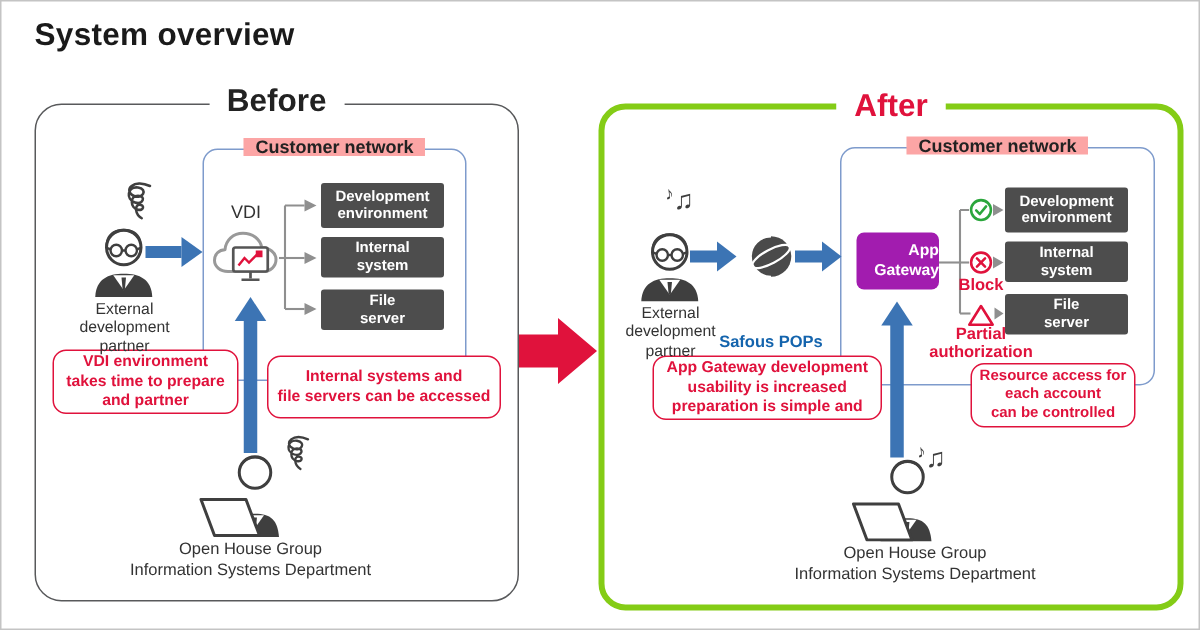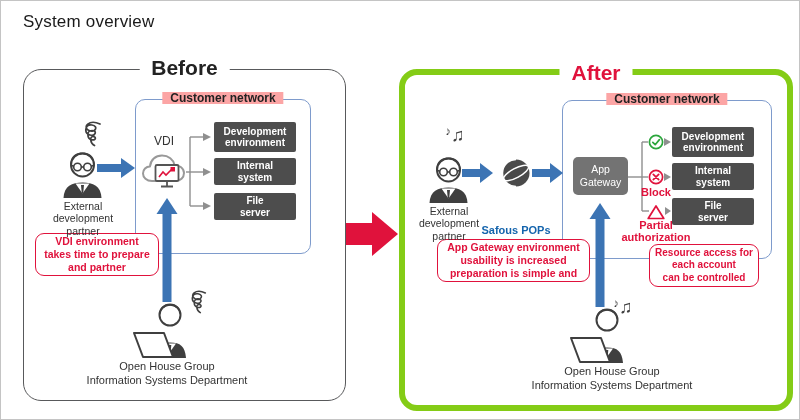--- a/index.html
+++ b/index.html
@@ -3,24 +3,24 @@
 <meta charset="utf-8">
 <style>
   html,body{margin:0;padding:0;background:#fff;}
   .canvas{
     position:relative;width:798px;height:418px;background:#ffffff;
     border:1px solid #c4c4c4;overflow:hidden;
     font-family:"Liberation Sans","DejaVu Sans",sans-serif;
     -webkit-font-smoothing:antialiased;
   }
   .abs{position:absolute;}
-  .page-title{left:22px;top:11px;font-size:17px;font-weight:400;color:#1a1a1a;letter-spacing:.2px;}
+  .page-title{left:22px;top:11px;font-size:21px;font-weight:700;color:#1a1a1a;letter-spacing:.2px;}
   .panel{position:absolute;top:68px;height:330px;border-radius:18px;background:#fff;}
   .panel.before{left:22px;width:321px;border:1.6px solid #58595b;}
-  .panel.after{left:398px;width:382px;border:6px solid #84cc16;}
+  .panel.after{left:398px;width:382px;border:4px solid #84cc16;}
   .panel-label{
     position:absolute;top:-16px;left:50%;transform:translateX(-50%);
     background:#fff;padding:0 12px;font-size:21px;font-weight:800;white-space:nowrap;line-height:1.3;
   }
   .panel.before .panel-label{color:#222;}
   .panel.after .panel-label{color:#e0123c;}
   .network{
     position:absolute;border:1.6px solid #7e9bcc;border-radius:10px;background:transparent;z-index:1;
   }
   .network-label{
@@ -41,23 +41,23 @@
   .actor-label{
     position:absolute;text-align:center;font-size:10.5px;color:#333;line-height:1.18;z-index:8;
   }
   .org-label{
     position:absolute;text-align:center;font-size:11px;color:#333;line-height:1.25;z-index:8;
   }
   .org-label span{display:block;white-space:nowrap;}
   .vdi-label{position:absolute;text-align:center;font-size:12px;color:#333;z-index:8;}
   .safous-label{position:absolute;text-align:center;font-size:11px;font-weight:700;color:#1464ad;z-index:8;white-space:nowrap;}
   .gateway{
-    position:absolute;background:#737373;border-radius:5px;color:#fff;
-    display:flex;align-items:center;justify-content:center;text-align:center;
-    font-size:10.5px;font-weight:400;line-height:1.2;z-index:2;
+    position:absolute;background:#a21caf;border-radius:5px;color:#fff;
+    display:flex;align-items:center;justify-content:center;text-align:right;
+    font-size:10.5px;font-weight:700;line-height:1.2;z-index:2;
   }
   .access-label{position:absolute;text-align:center;color:#e0123c;font-weight:700;font-size:11px;line-height:1.05;z-index:8;}
   .lines{position:absolute;left:0;top:0;z-index:6;pointer-events:none;}
   .icon{position:absolute;z-index:7;}
   .notes{position:absolute;z-index:7;color:#3f3f3f;font-weight:700;}
   .notes .n-small{display:inline-block;font-size:12px;transform:translateY(-6px) rotate(-8deg);}
   .notes .n-large{display:inline-block;font-size:18px;}
   .big-arrow{position:absolute;z-index:9;}
 </style>
 </head>
@@ -125,20 +125,24 @@
       <polyline points="17,29 21,24 24,27 30,21" stroke="#e0123c" stroke-width="1.6" fill="none"></polyline>
       <rect x="28.5" y="19" width="4.5" height="4.5" fill="#e0123c"></rect>
       <path d="M25,33 V37.5 M19,38.5 H31" stroke="#555" stroke-width="1.8" fill="none"></path>
     </svg>
 
     <div class="callout" style="left:11px;top:163px;width:124px;height:43px;">
       <span>VDI environment</span>
       <span>takes time to prepare</span>
       <span>and partner</span>
     </div>
+    <div class="callout" style="left:154px;top:167px;width:156px;height:42px;">
+      <span>Internal systems and</span>
+      <span>file servers can be accessed</span>
+    </div>
 
     <svg class="icon" style="left:104px;top:230px;" width="76" height="58" viewBox="0 0 76 58">
       <circle cx="42" cy="15" r="10.5" fill="#fff" stroke="#3f3f3f" stroke-width="2"></circle>
       <path d="M31.8,16 a10.3,10.3 0 0 1 20.6,0 c0.9,-2.8 0.1,-12 -10.3,-12 c-10.4,0 -11.2,9.2 -10.3,12 z" fill="#3f3f3f"></path>
       <path d="M24,58 C25,46.5 31,42.5 42,42.5 C52.5,42.5 57,46.5 58,58 Z" fill="#3f3f3f"></path>
       <path d="M36,43.5 L42,52 L48,43.5 Z" fill="#fff"></path>
       <path d="M40.7,45 h2.6 l-0.7,7 h-1.2 z" fill="#3f3f3f"></path>
       <polygon points="6,33 36,33 45,57 15,57" fill="#fff" stroke="#3f3f3f" stroke-width="2" stroke-linejoin="round"></polygon>
     </svg>
     <svg class="icon" style="left:163px;top:220px;" width="22" height="26" viewBox="0 0 24 28">
@@ -224,21 +228,21 @@
       <circle cx="8" cy="8" r="6.6" fill="#fff" stroke="#e0123c" stroke-width="1.7"></circle>
       <path d="M5.3,5.3 L10.7,10.7 M10.7,5.3 L5.3,10.7" stroke="#e0123c" stroke-width="1.7" stroke-linecap="round"></path>
     </svg>
     <div class="access-label" style="left:229px;top:112px;width:44px;">Block</div>
     <svg class="icon" style="left:242px;top:129px;" width="18" height="16" viewBox="0 0 18 16">
       <polygon points="9,2 16.8,14.5 1.2,14.5" fill="#fff" stroke="#e0123c" stroke-width="1.7" stroke-linejoin="round"></polygon>
     </svg>
     <div class="access-label" style="left:207px;top:145px;width:88px;">Partial authorization</div>
 
     <div class="callout" style="left:32px;top:164px;width:153px;height:43px;">
-      <span>App Gateway environment</span>
+      <span>App Gateway development</span>
       <span>usability is increased</span>
       <span>preparation is simple and</span>
     </div>
     <div class="callout" style="left:244px;top:169px;width:110px;height:43px;font-size:10px;">
       <span>Resource access for</span>
       <span>each account</span>
       <span>can be controlled</span>
     </div>
 
     <svg class="icon" style="left:160px;top:230px;" width="76" height="58" viewBox="0 0 76 58">

